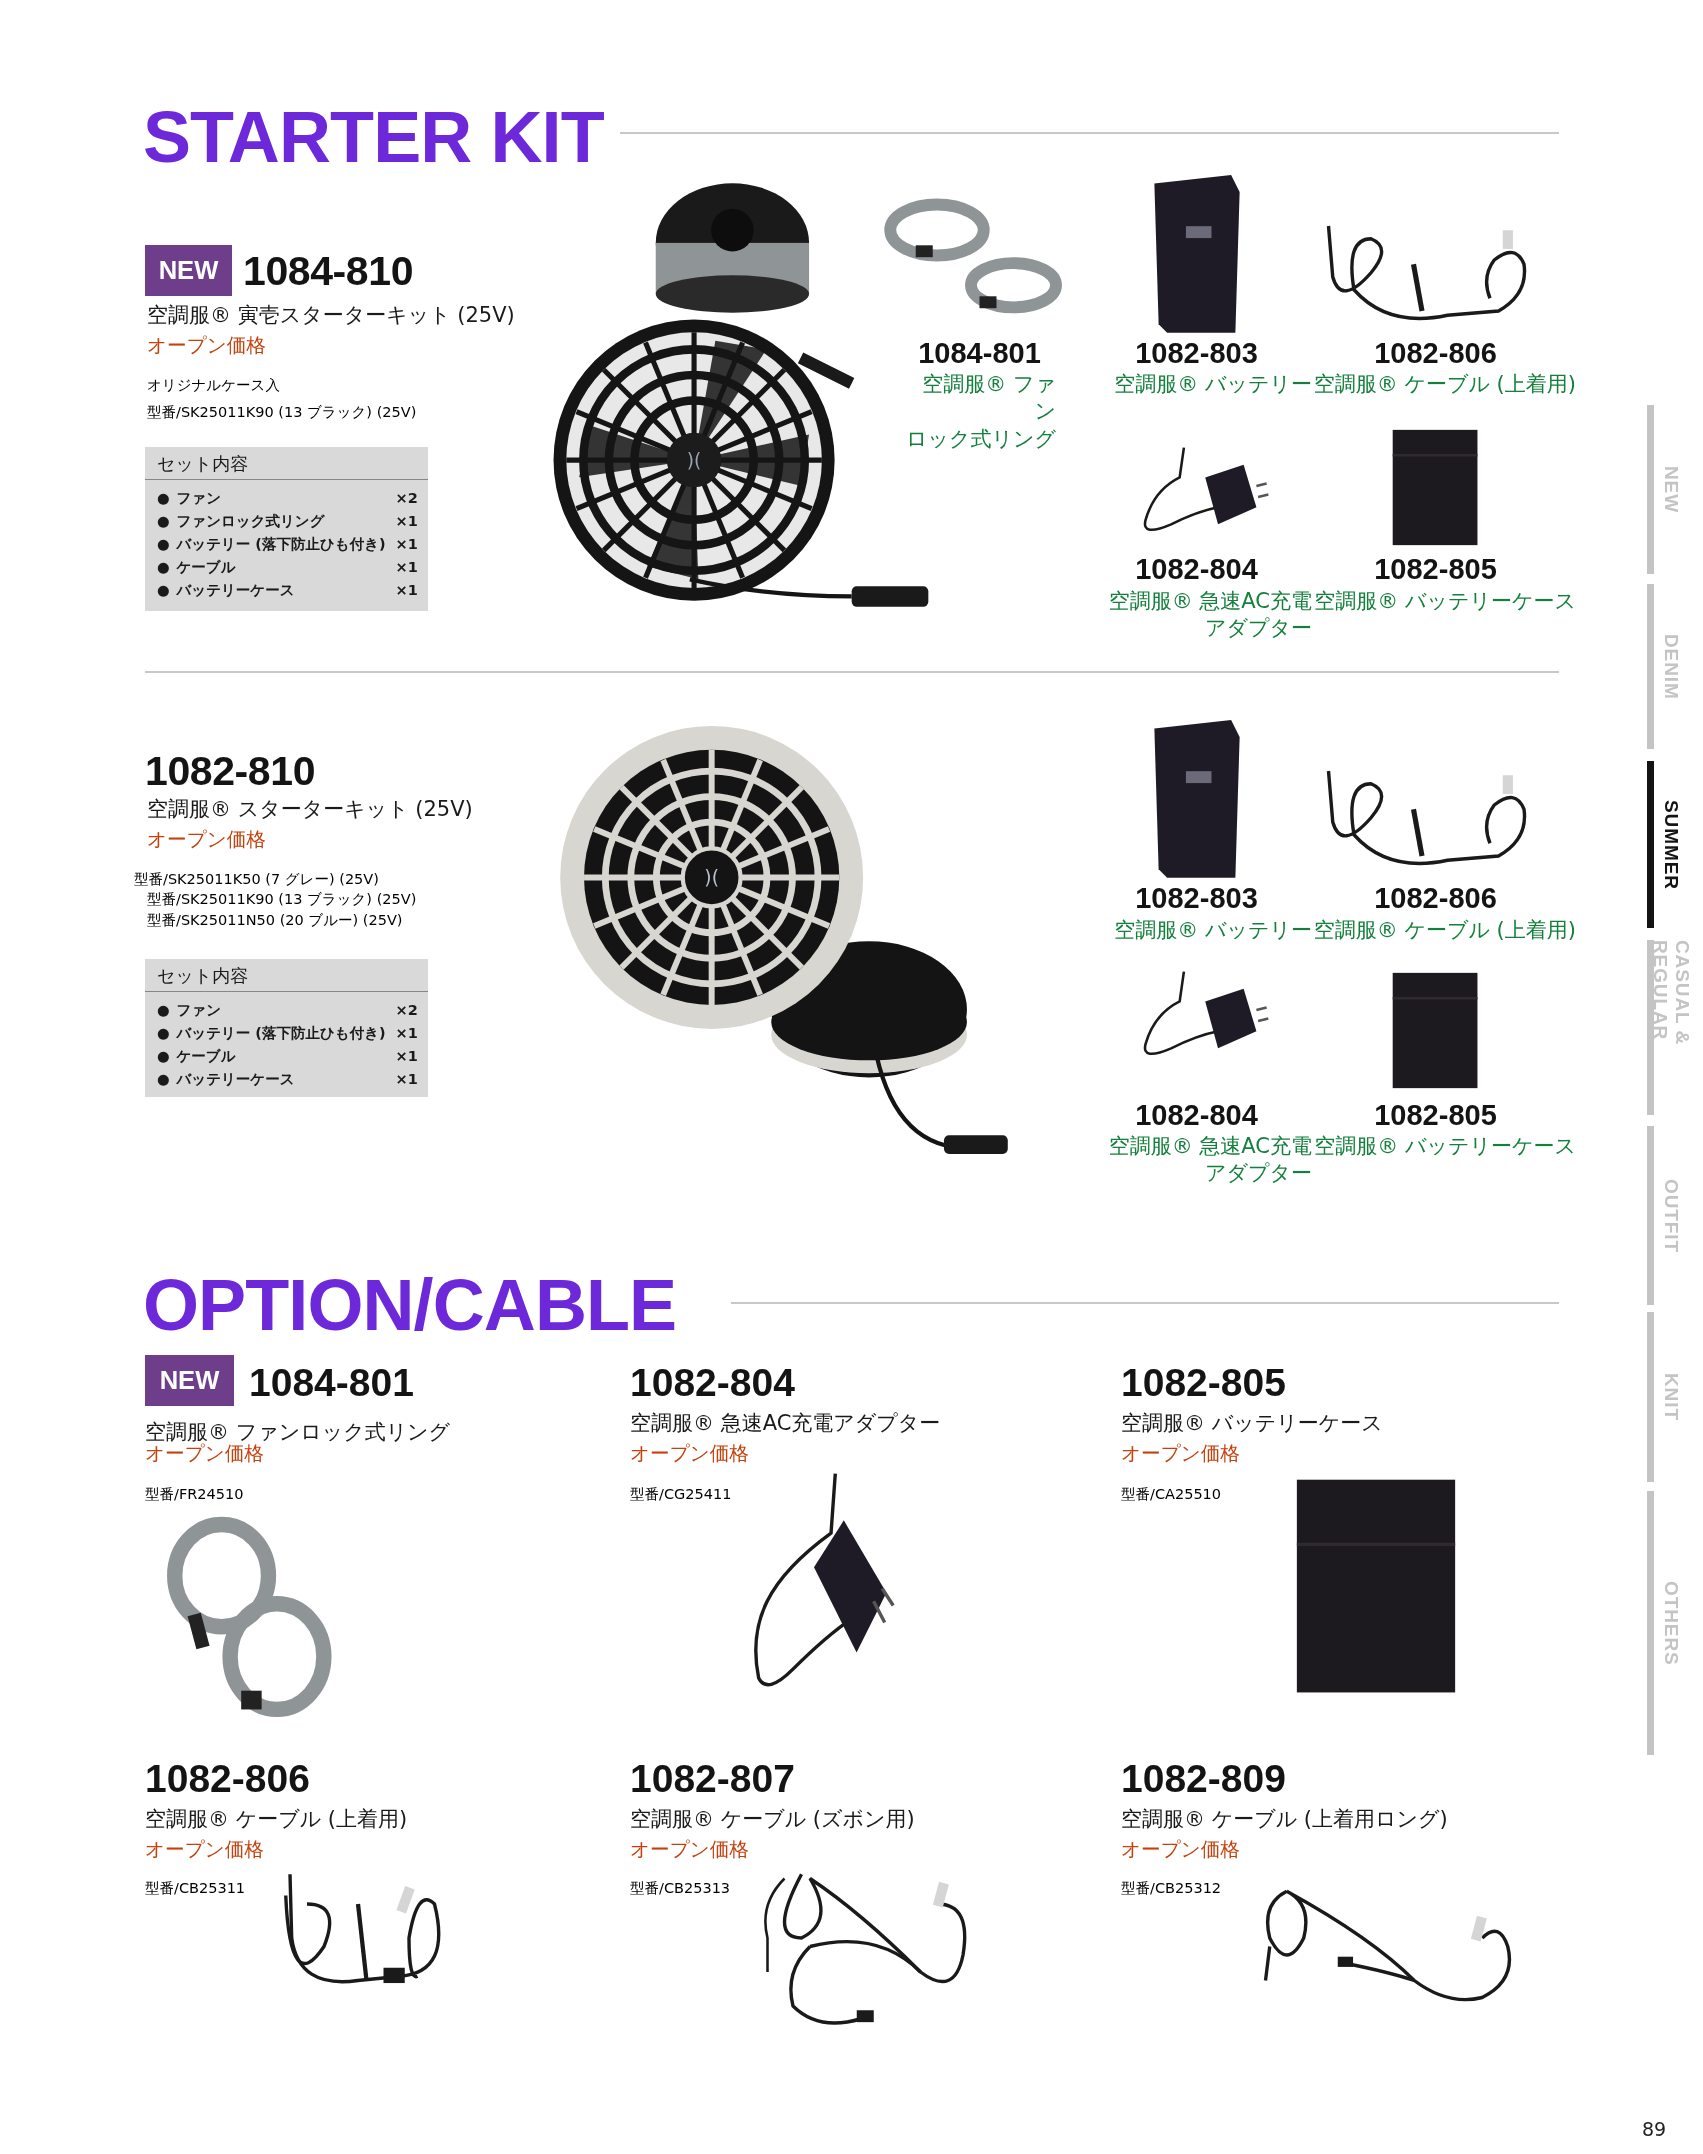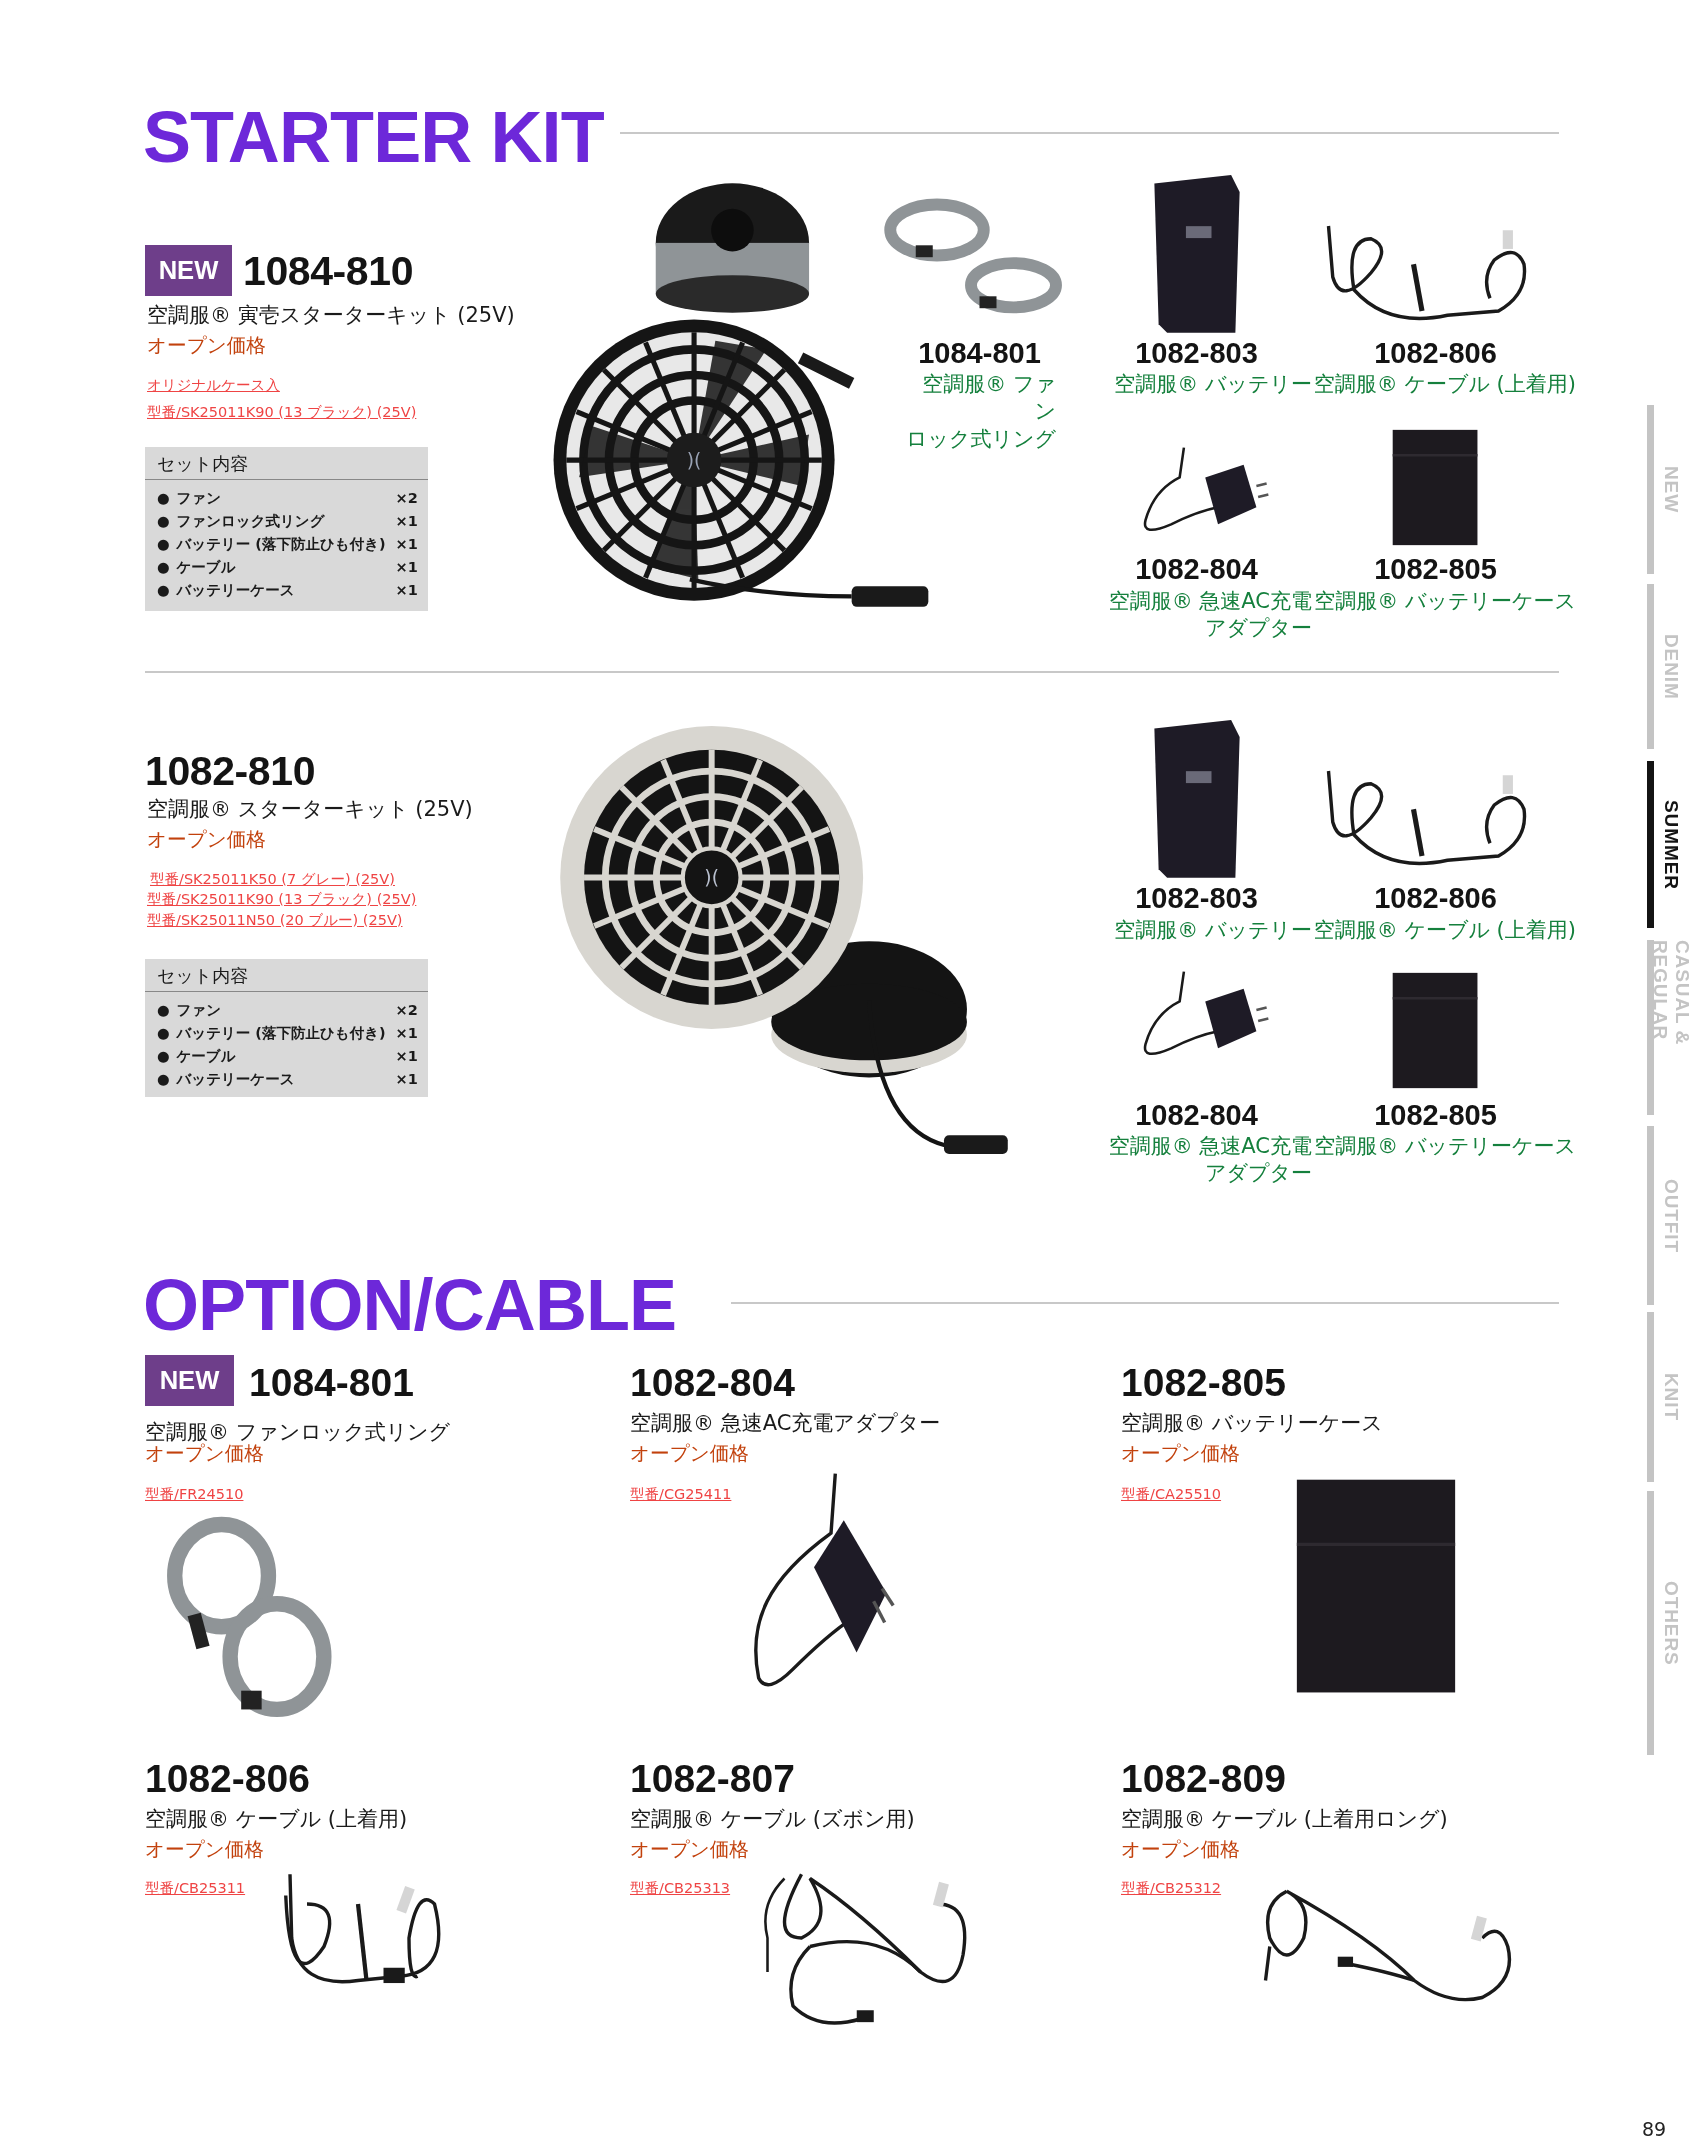--- a/index.html
+++ b/index.html
@@ -6,21 +6,21 @@
   html, body { width: 1704px; height: 2154px; background: #ffffff; overflow: hidden; }
   body { position: relative; font-family: "DejaVu Sans", "Liberation Sans", sans-serif; color: #1a1a1a; }
 
   .section-title { position: absolute; font-family: "Liberation Sans", "DejaVu Sans", sans-serif; font-weight: 900; font-size: 72px; letter-spacing: -0.9px; color: #6d28d9; line-height: 1; }
   .rule { position: absolute; height: 1.7px; background: #c8c8c8; }
 
   .new-badge { position: absolute; background: #6e3e8a; color: #fff; font-family: "Liberation Sans", sans-serif; font-weight: 700; font-size: 25.6px; display:flex; align-items:center; justify-content:center; }
   .code-xl { position: absolute; font-family: "Liberation Sans", sans-serif; font-weight: 700; font-size: 41px; color:#141414; line-height:1; letter-spacing: -0.4px; }
   .name { position: absolute; font-size: 21px; color:#1a1a1a; white-space: nowrap; line-height: 1.3; }
   .price { position: absolute; font-size: 19.6px; color:#c2410c; white-space: nowrap; }
-  .small { position: absolute; font-size: 14.5px; color:#ef4444; white-space: nowrap; line-height: 1.45; text-decoration: underline; }
+  .small { position: absolute; font-size: 14.5px; color:#000000; white-space: nowrap; line-height: 1.45; }
 
   .set-box { position: absolute; background: #d9d9d9; }
   .set-box .hdr { font-size: 18px; padding: 5.1px 12px 3.4px; border-bottom: 1.7px solid #888; }
   .set-box ul { list-style: none; padding: 6.8px 10.2px 5.1px 12px; }
   .set-box li { display: flex; justify-content: space-between; font-size: 14.5px; font-weight: 700; line-height: 23px; }
   .set-box li .lbl::before { content: "●"; margin-right: 6.8px; }
 
   .item-code { position: absolute; font-family: "Liberation Sans", sans-serif; font-weight: 700; font-size: 29px; text-align:center; line-height:1; color:#141414; }
   .item-name { position: absolute; font-size: 21px; text-align:right; line-height: 1.3; color:#15803d; }
 
@@ -151,21 +151,21 @@
   <line x1="2" y1="32" x2="102" y2="32" stroke="#2e2a30" stroke-width="3"></line>
 </svg>
 <div class="item-code" style="left:1329px;top:555px;width:213px;">1082-805</div>
 <div class="item-name" style="left:1295px;top:588px;width:281px;">空調服® バッテリーケース</div>
 
 <div class="rule" style="left:145px;top:671px;width:1414px;"></div>
 
 <div class="code-xl" style="left:145px;top:751px;">1082-810</div>
 <div class="name" style="left:147px;top:796px;">空調服® スターターキット (25V)</div>
 <div class="price" style="left:147px;top:826px;">オープン価格</div>
-<div class="small" style="left:150px;top:869px;">型番/SK25011K50 (7 グレー) (25V)</div>
+<div class="small" style="left:134px;top:869px;">型番/SK25011K50 (7 グレー) (25V)</div>
 <div class="small" style="left:147px;top:889px;">型番/SK25011K90 (13 ブラック) (25V)</div>
 <div class="small" style="left:147px;top:910px;">型番/SK25011N50 (20 ブルー) (25V)</div>
 
 <div class="set-box" style="left:145px;top:959px;width:283px;height:138px;">
   <div class="hdr">セット内容</div>
   <ul>
     <li>
         <span class="lbl">ファン</span>
         <span>×2</span>
       </li>

